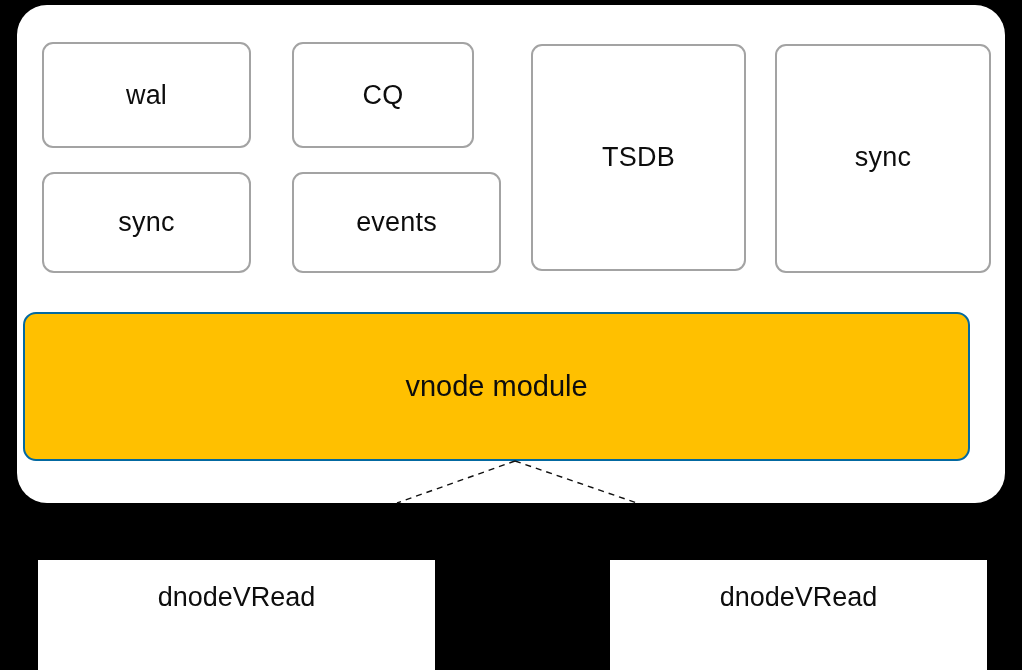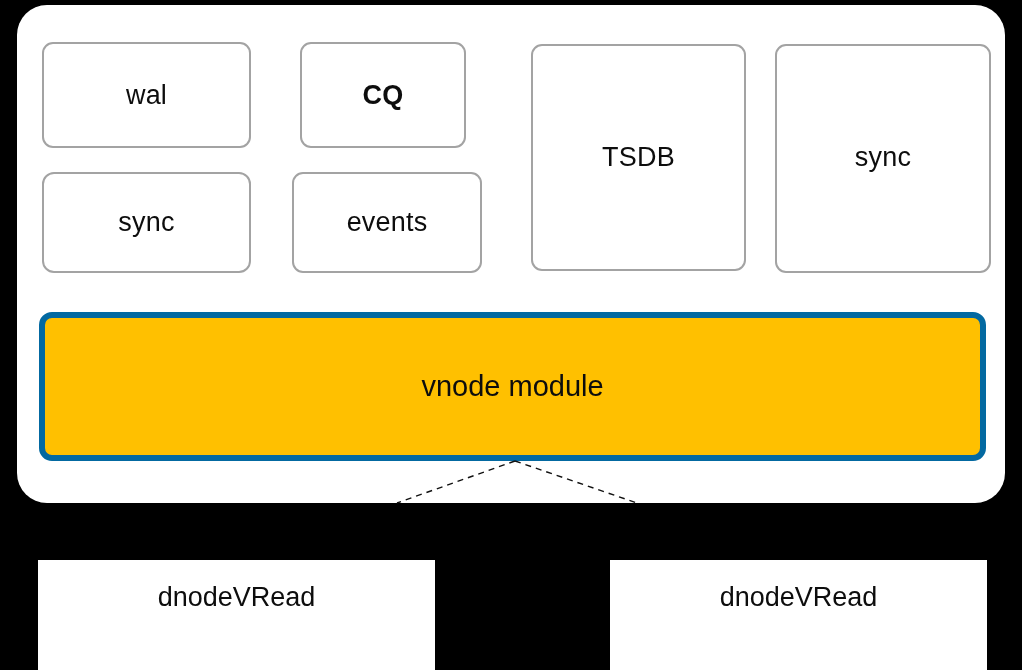--- a/index.html
+++ b/index.html
@@ -49,35 +49,35 @@
   
   .mod-box.tall {
     align-items: flex-start;
   }
   .mod-box.tall .mod-label {
     margin-top: 98px;
   }
 
   
   .box-wal    { left: 42px;  top: 42px;  width: 209px; height: 106px; }
-  .box-cq     { left: 300px; top: 42px;  width: 166px; height: 106px; font-weight: bold; }
+  .box-cq     { left: 292px; top: 42px;  width: 182px; height: 106px; }
   .box-sync   { left: 42px;  top: 172px; width: 209px; height: 101px; border-radius: 12px; }
-  .box-events { left: 292px; top: 172px; width: 190px; height: 101px; }
+  .box-events { left: 292px; top: 172px; width: 209px; height: 101px; }
   .box-tsdb   { left: 531px; top: 44px;  width: 215px; height: 227px; }
   .box-query  { left: 775px; top: 44px;  width: 216px; height: 229px; }
 
   
   .vnode-bar {
     position: absolute;
-    left: 39px;
+    left: 23px;
     top: 312px;
     width: 947px;
     height: 149px;
     background: #ffc000;
-    border: 6px solid #0369a1;
+    border: 2px solid #0369a1;
     border-radius: 13px;
     box-sizing: border-box;
     display: flex;
     align-items: center;
     justify-content: center;
     text-align: center;
   }
   .vnode-bar .bar-label {
     font-size: 29px;
     color: #0d0d0d;

